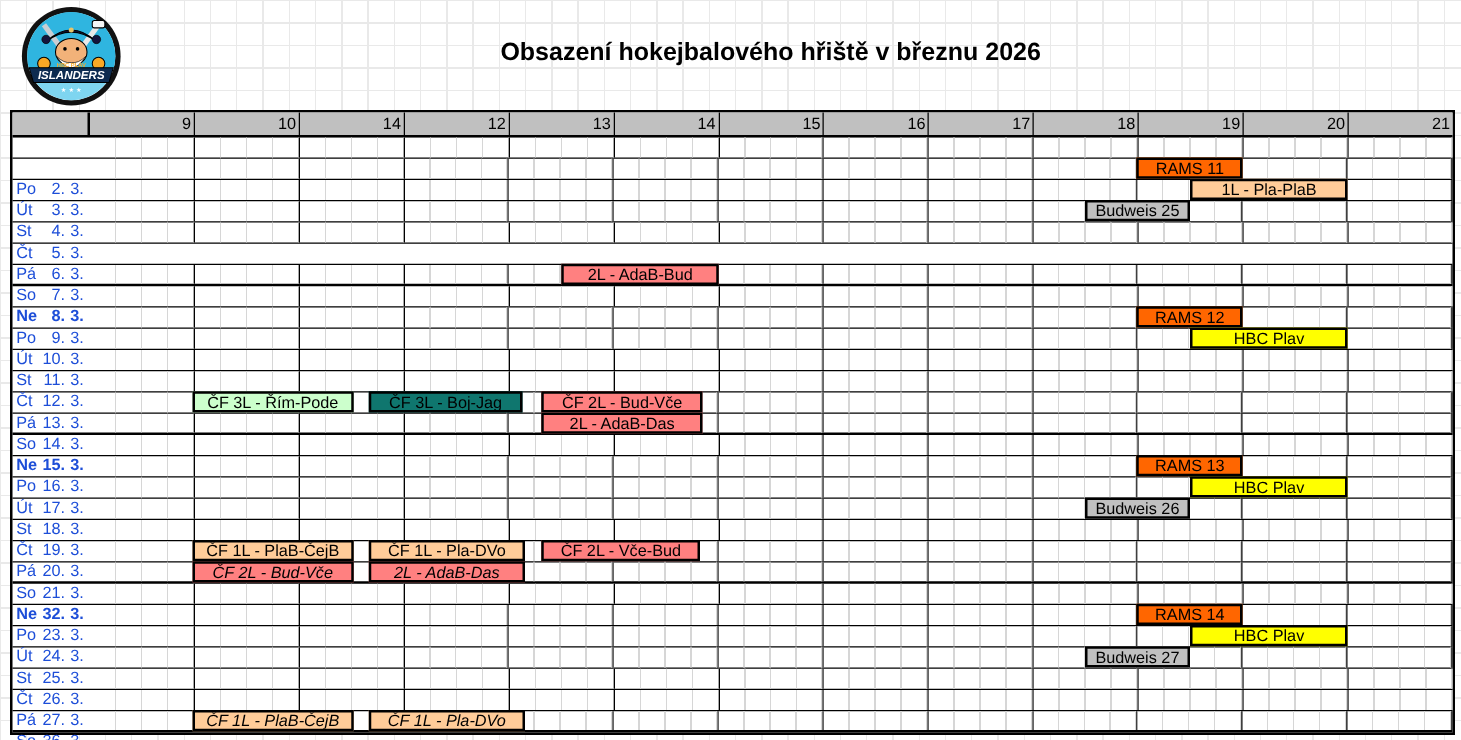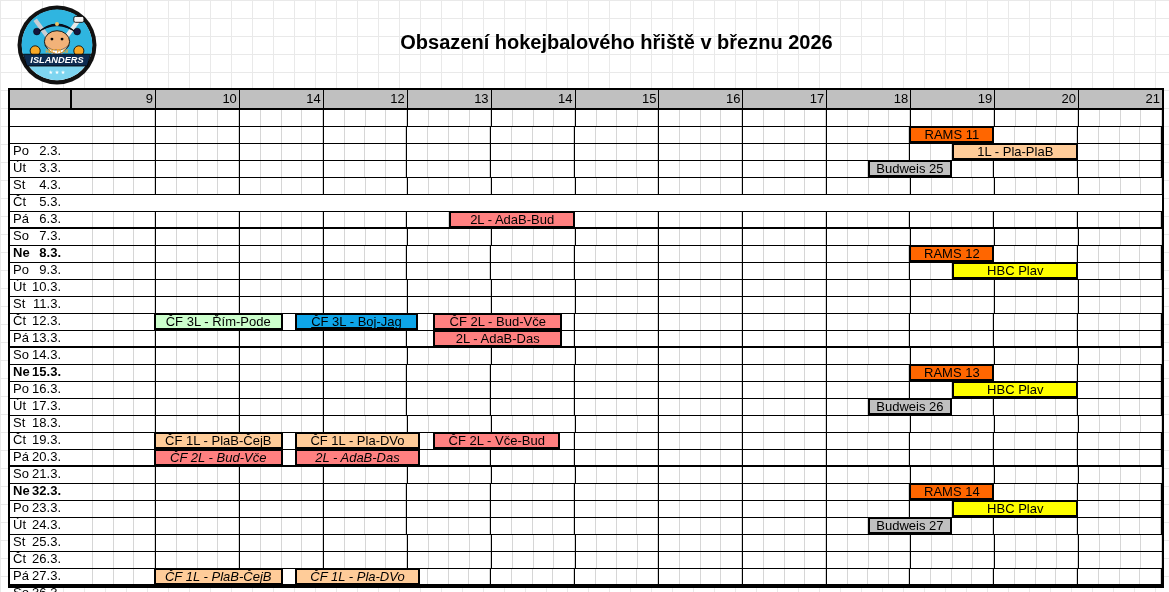--- a/index.html
+++ b/index.html
@@ -19,22 +19,22 @@
   .hdr{display:flex;height:20px;box-sizing:border-box;border-bottom:2px solid #000;
     background:#C0C0C0;}
   .corner{width:62px;box-sizing:border-box;border-right:2px solid #000;}
   .hours{flex:1;display:flex;}
   .hh{flex:1;box-sizing:border-box;border-right:1px solid #000;text-align:right;
     font-size:13px;line-height:18px;padding-right:2px;color:#000;}
   .hh:last-child{border-right:none;}
   .row{display:flex;height:17px;box-sizing:border-box;border-bottom:1px solid #000;}
   .row:last-child{border-bottom:none;}
   .row.sun{border-bottom:2px solid #000;}
-  .dlabel{width:62px;box-sizing:border-box;border-right:8px solid #c2410c;background:#C0C0C0;
-    display:flex;align-items:center;font-size:13px;padding:0 3px;color:#000000;margin-top:40px;}
+  .dlabel{width:62px;box-sizing:border-box;border-right:2px solid #c2410c;background:#C0C0C0;
+    display:flex;align-items:center;font-size:13px;padding:0 3px;color:#1d4ed8;margin-top:40px;}
   .row.sun .dlabel{background:#FFFF99;font-weight:bold;}
   .dlabel .wd{width:19px;text-align:left;}
   .dlabel .dd{width:20px;text-align:right;}
   .dlabel .mm{flex:1;text-align:right;}
   .rgrid{flex:1;display:flex;position:relative;}
   .hcell{flex:1;box-sizing:border-box;border-right:1px solid #000;
     background-image:repeating-linear-gradient(to right,
       transparent 0,transparent calc(25% - 1px),#d6d6d6 calc(25% - 1px),#d6d6d6 25%);}
   .hcell:last-child{border-right:none;}
   .evt{position:absolute;top:-1px;height:17px;box-sizing:border-box;border:2px solid #000;
@@ -362,21 +362,21 @@
             <div class="hcell"></div>
             <div class="hcell"></div>
             <div class="hcell"></div>
             <div class="hcell"></div>
             <div class="hcell"></div>
             <div class="hcell"></div>
             <div class="hcell"></div>
             <div class="hcell"></div>
             <div class="hcell"></div>
             <div class="evt" style="left: 7.50916%; width: 11.8132%; background: rgb(204, 255, 204);">ČF 3L - Řím-Pode</div>
-            <div class="evt" style="left: 20.4212%; width: 11.3553%; background: #0ea5e9; text-decoration: underline;">ČF 3L - Boj-Jag</div>
+            <div class="evt" style="left: 20.4212%; width: 11.3553%; background: #0f766e;">ČF 3L - Boj-Jag</div>
             <div class="evt" style="left: 33.1502%; width: 11.8132%; background: rgb(255, 128, 128);">ČF 2L - Bud-Vče</div>
           </div>
         </div>
         <div class="row sun">
           <div class="dlabel">
             <span class="wd">Ne</span>
             <span class="dd">15.</span>
             <span class="mm">3.</span>
           </div>
           <div class="rgrid">

